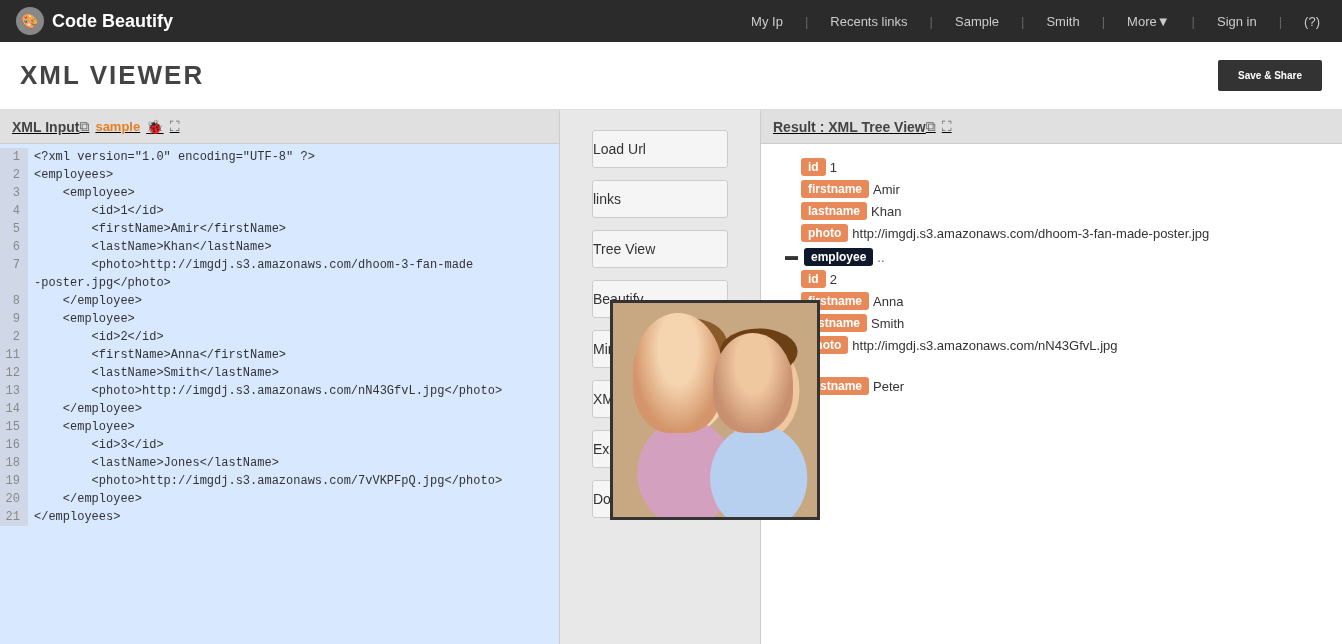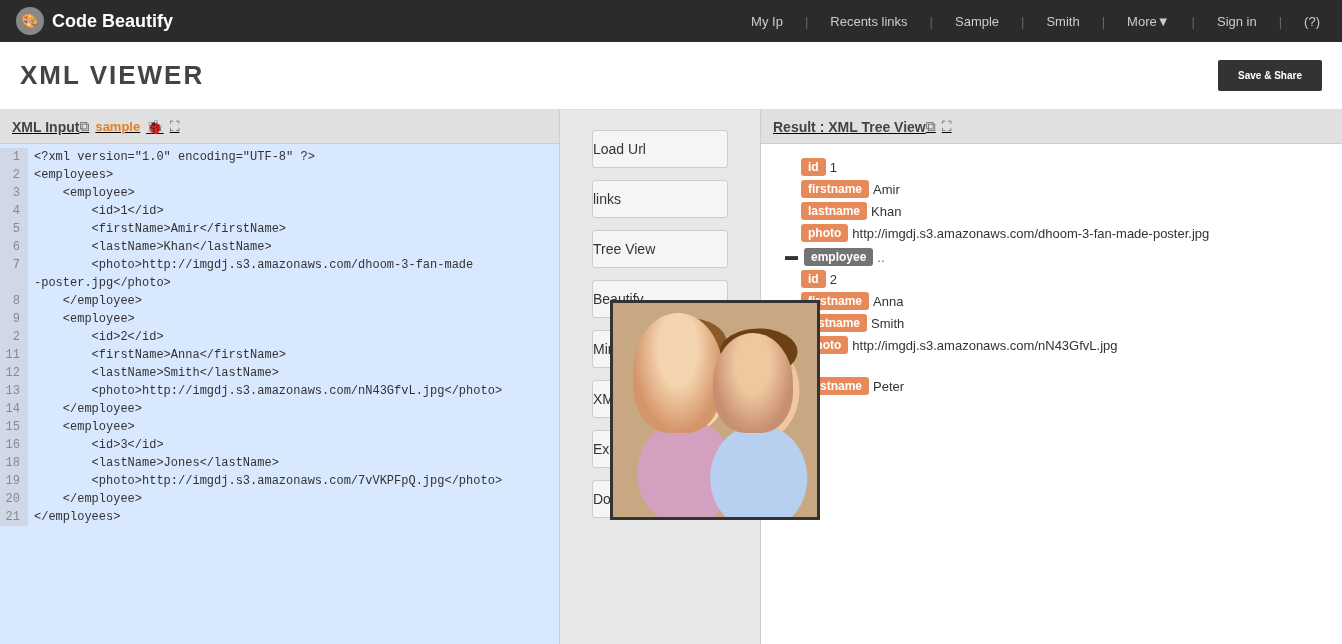--- a/index.html
+++ b/index.html
@@ -235,21 +235,21 @@
     .tag-badge {
       background: #e8895a;
       color: #fff;
       padding: 2px 7px;
       border-radius: 3px;
       font-size: 12px;
       font-weight: bold;
       display: inline-block;
     }
     .tag-badge.employee-badge {
-      background: #737373;
+      background: #0f172a;
       text-align: center;
     }
     .tree-value {
       color: #333;
       font-size: 13px;
       align-self: center;
     }
     .tree-toggle {
       color: #333;
       cursor: pointer;

